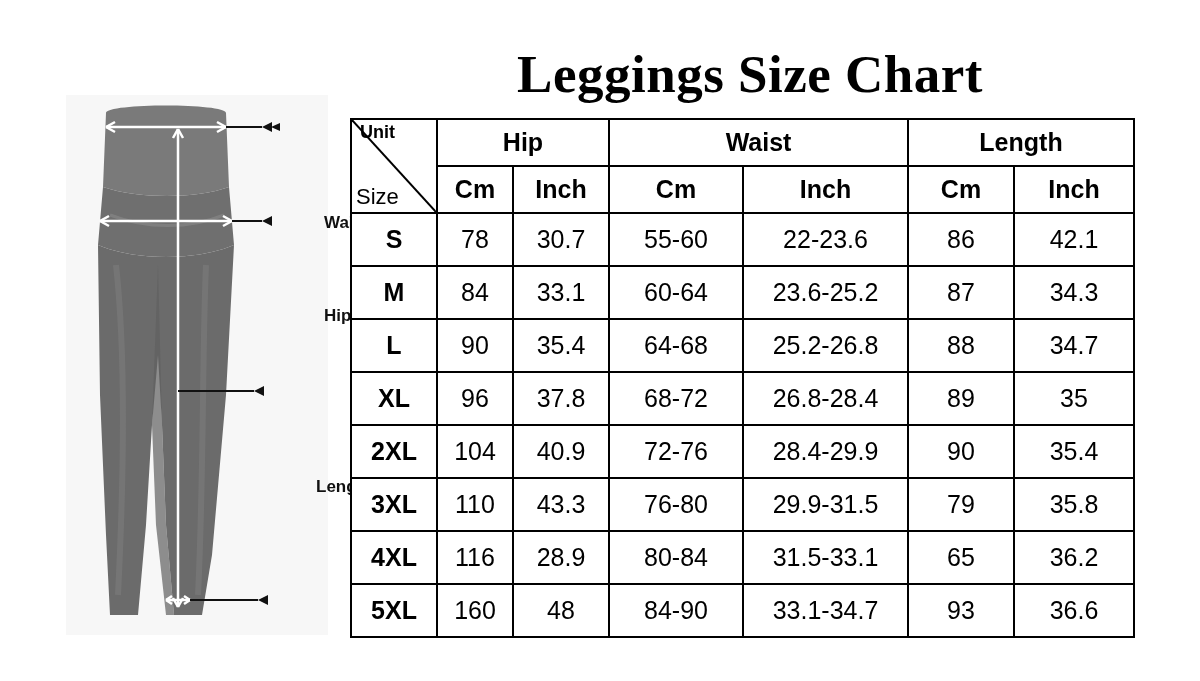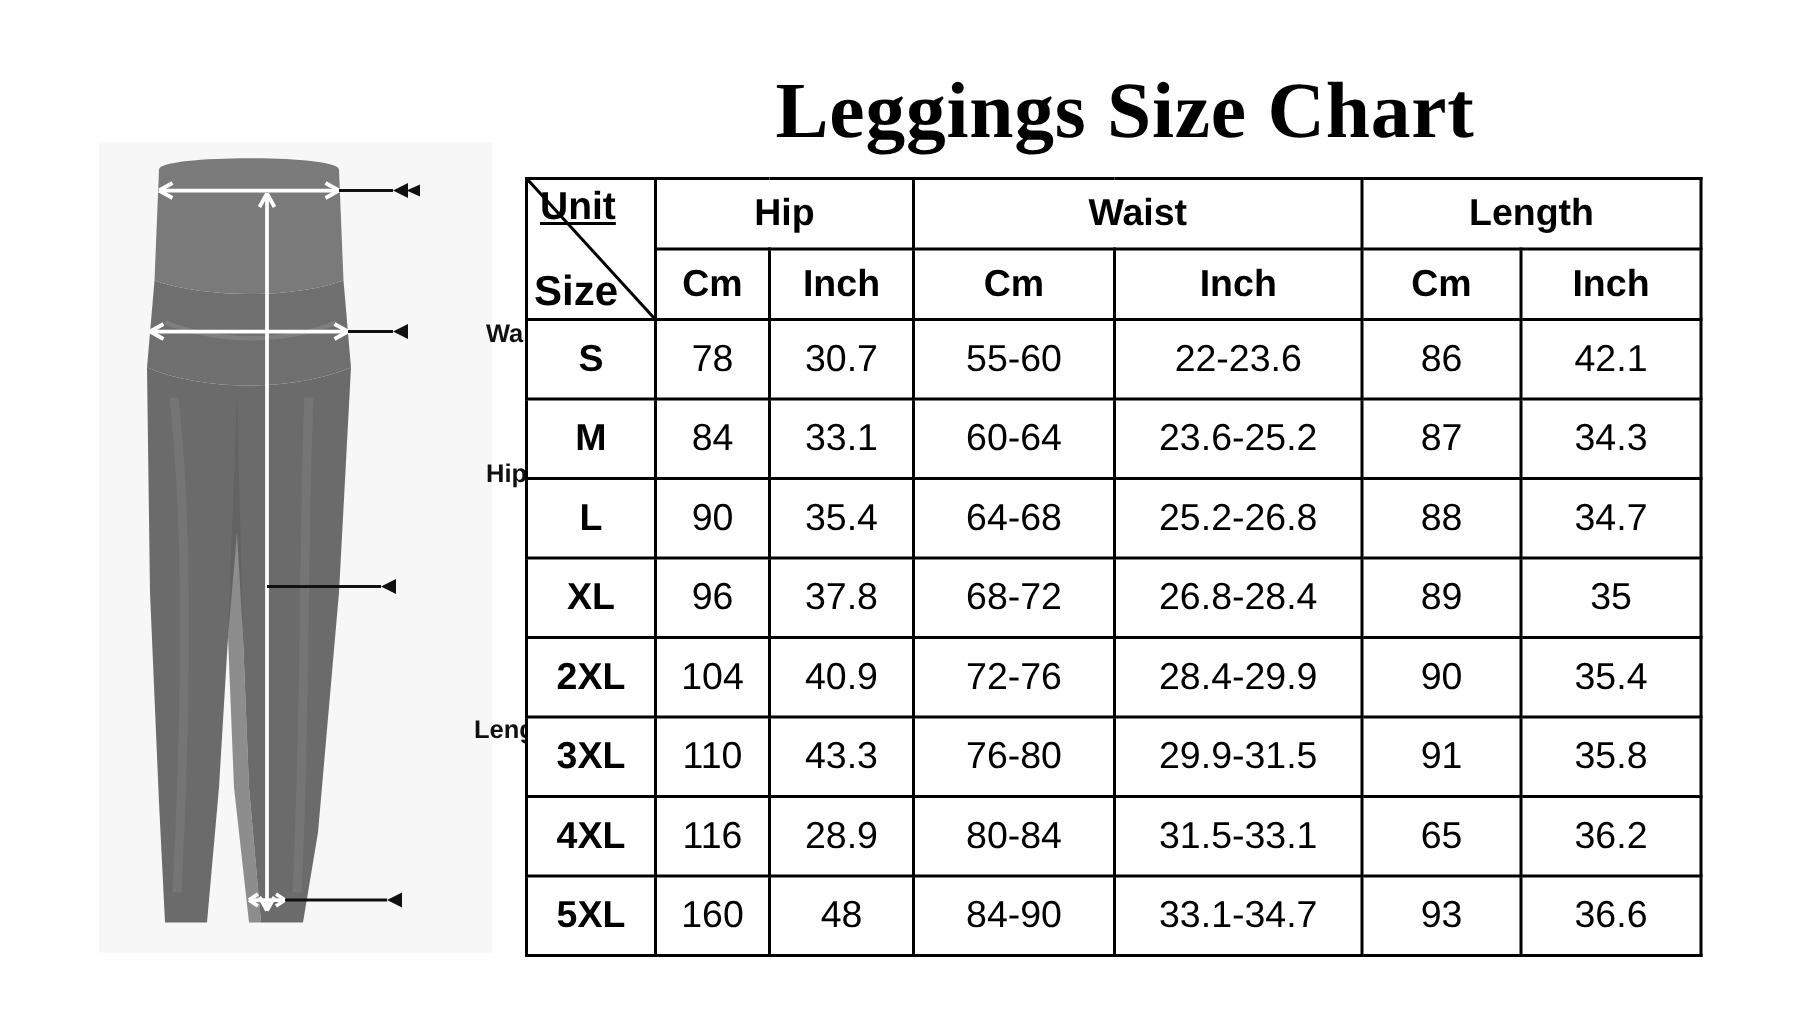--- a/index.html
+++ b/index.html
@@ -106,30 +106,29 @@
   }
   th.corner .diag {
     position: absolute;
     left: 0; top: 0;
     width: 100%; height: 100%;
   }
   th.corner .unit {
     position: absolute;
     top: 2px;
     left: 8px;
-    font-size: 26px;
-    font-weight: 700;
-    text-decoration: underline;
+    font-size: 18px;
+    font-weight: 700;
   }
   th.corner .size {
     position: absolute;
     bottom: 2px;
     left: 4px;
-    font-size: 28px;
-    font-weight: 700;
+    font-size: 22px;
+    font-weight: 400;
   }
   
   col.c-corner { width: 86px; }
   col.c-hip-cm { width: 76px; }
   col.c-hip-in { width: 96px; }
   col.c-wa-cm  { width: 134px; }
   col.c-wa-in  { width: 165px; }
   col.c-le-cm  { width: 106px; }
   col.c-le-in  { width: 120px; }
 </style>
@@ -269,21 +268,21 @@
           <td>28.4-29.9</td>
           <td>90</td>
           <td>35.4</td>
         </tr>
         <tr>
           <td class="size-cell">3XL</td>
           <td>110</td>
           <td>43.3</td>
           <td>76-80</td>
           <td>29.9-31.5</td>
-          <td>91</td>
+          <td>79</td>
           <td>35.8</td>
         </tr>
         <tr>
           <td class="size-cell">4XL</td>
           <td>116</td>
           <td>28.9</td>
           <td>80-84</td>
           <td>31.5-33.1</td>
           <td>65</td>
           <td>36.2</td>

